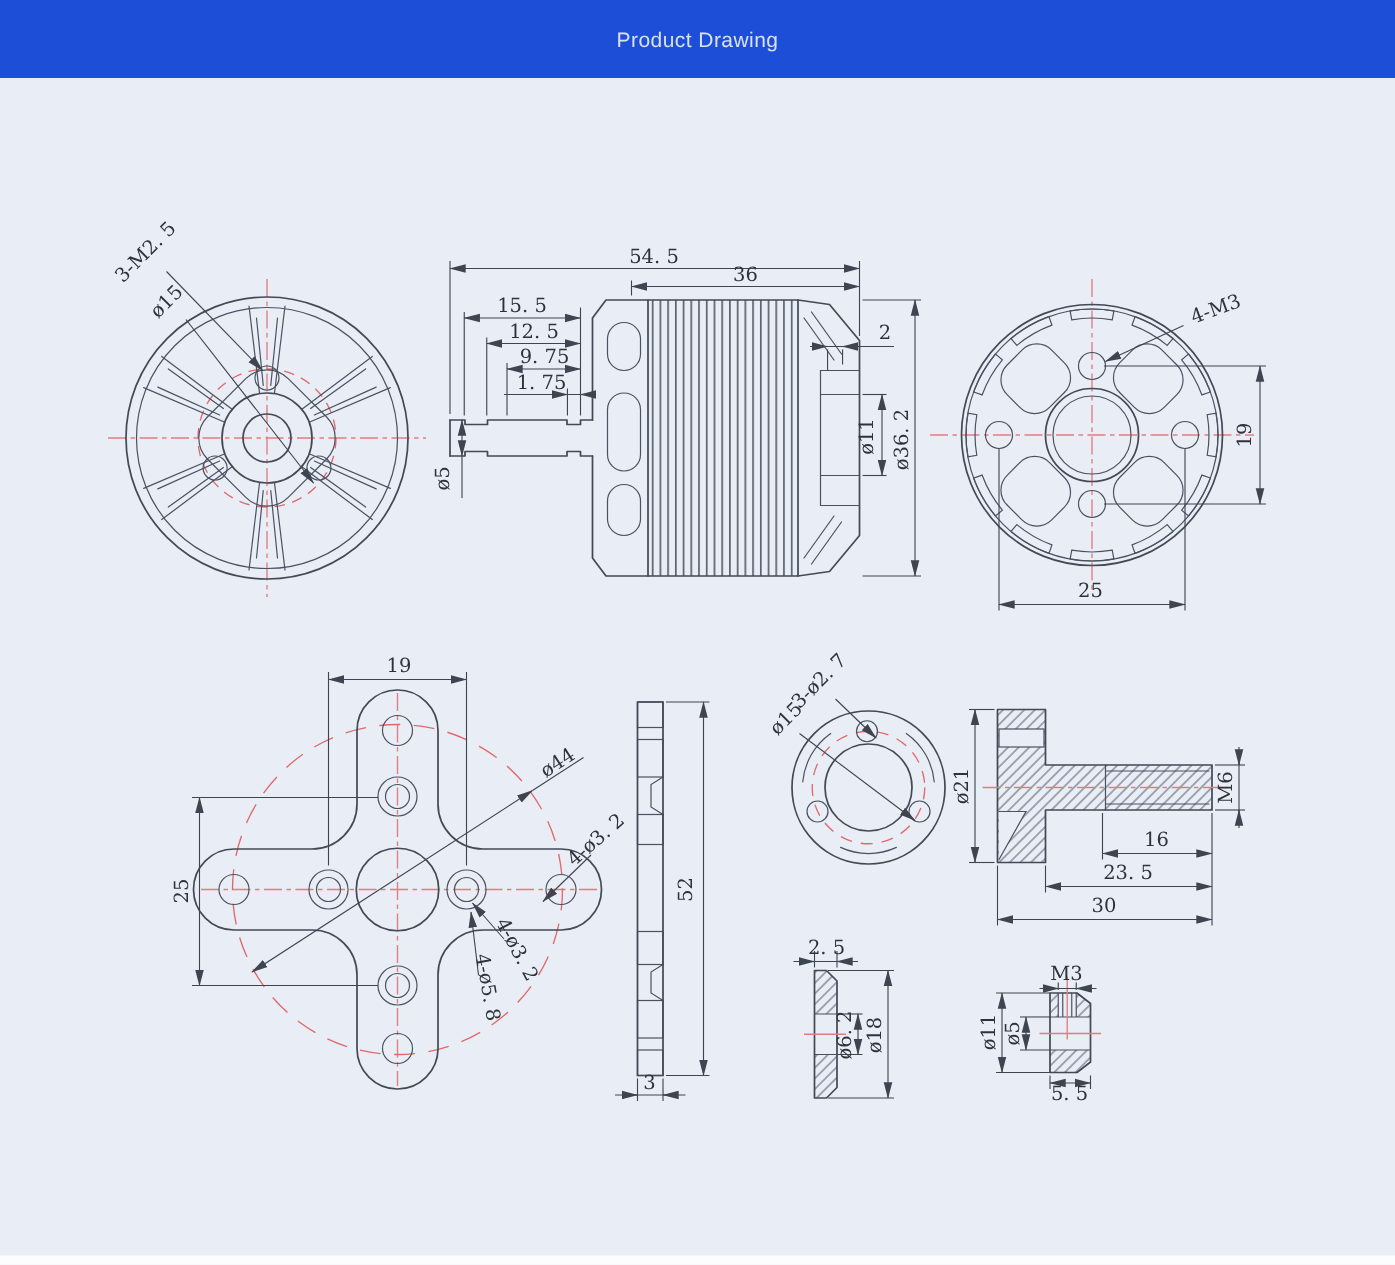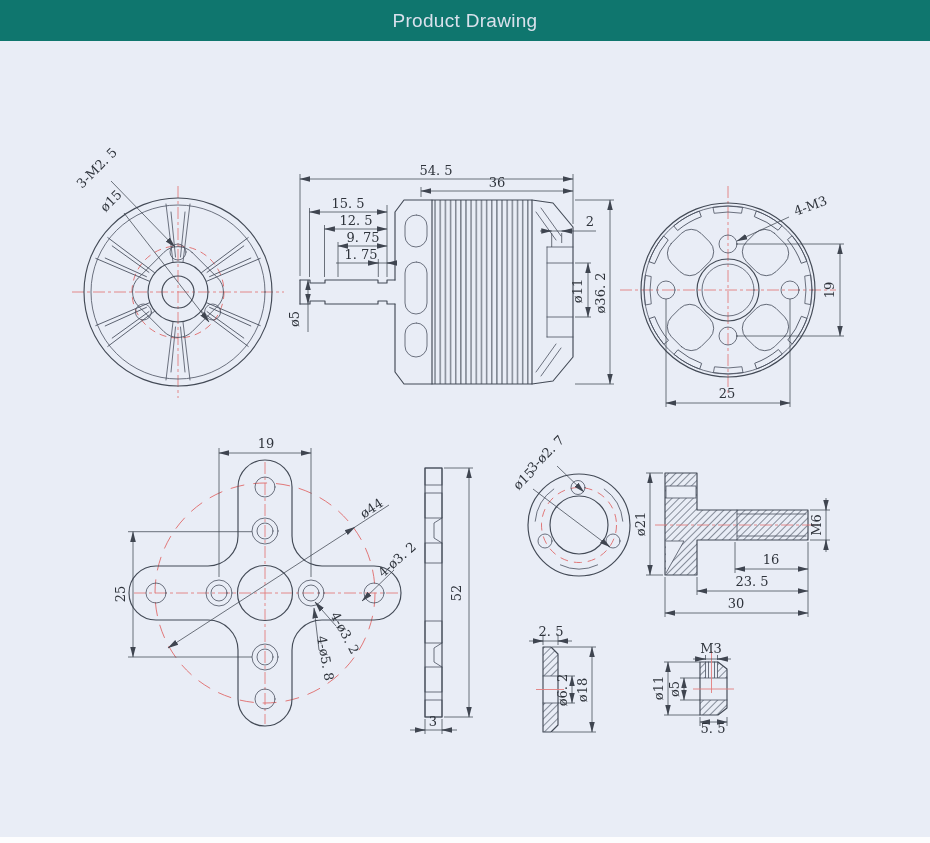--- a/index.html
+++ b/index.html
@@ -1,19 +1,19 @@
 <!DOCTYPE html>
 <html><head>
 <meta charset="utf-8">
 <style>
   html,body{margin:0;padding:0;background:#ffffff;}
   #page{position:relative;width:930px;height:843px;background:#e9edf6;overflow:hidden;
         font-family:"Liberation Sans",sans-serif;}
-  #hdr{position:absolute;top:0;left:0;width:930px;height:41px;background:#0f766e;
-       color:#d9e1ec;font-size:19px;display:flex;align-items:center;justify-content:center;
+  #hdr{position:absolute;top:0;left:0;width:930px;height:52px;background:#1d4ed8;
+       color:#d9e1ec;font-size:14px;display:flex;align-items:center;justify-content:center;
        letter-spacing:0.3px;}
   #bottomstrip{position:absolute;left:0;bottom:0;width:930px;height:6px;background:#fdfdfe;}
   svg{position:absolute;top:0;left:0;}
   .ln{stroke:#434a56;stroke-width:1.15;fill:none;stroke-linejoin:round;stroke-linecap:round;}
   .tn{stroke:#4a5160;stroke-width:0.8;fill:none;stroke-linecap:round;}
   .dim{stroke:#3f4550;stroke-width:0.75;fill:none;}
   .red{stroke:#e27d7d;stroke-width:0.9;fill:none;}
   .redc{stroke:#e06a6a;stroke-width:0.9;fill:none;}
   text.d{font-family:"DejaVu Serif",serif;font-size:13px;fill:#2e333b;text-anchor:middle;}
   .wh{fill:#e9edf6;}

